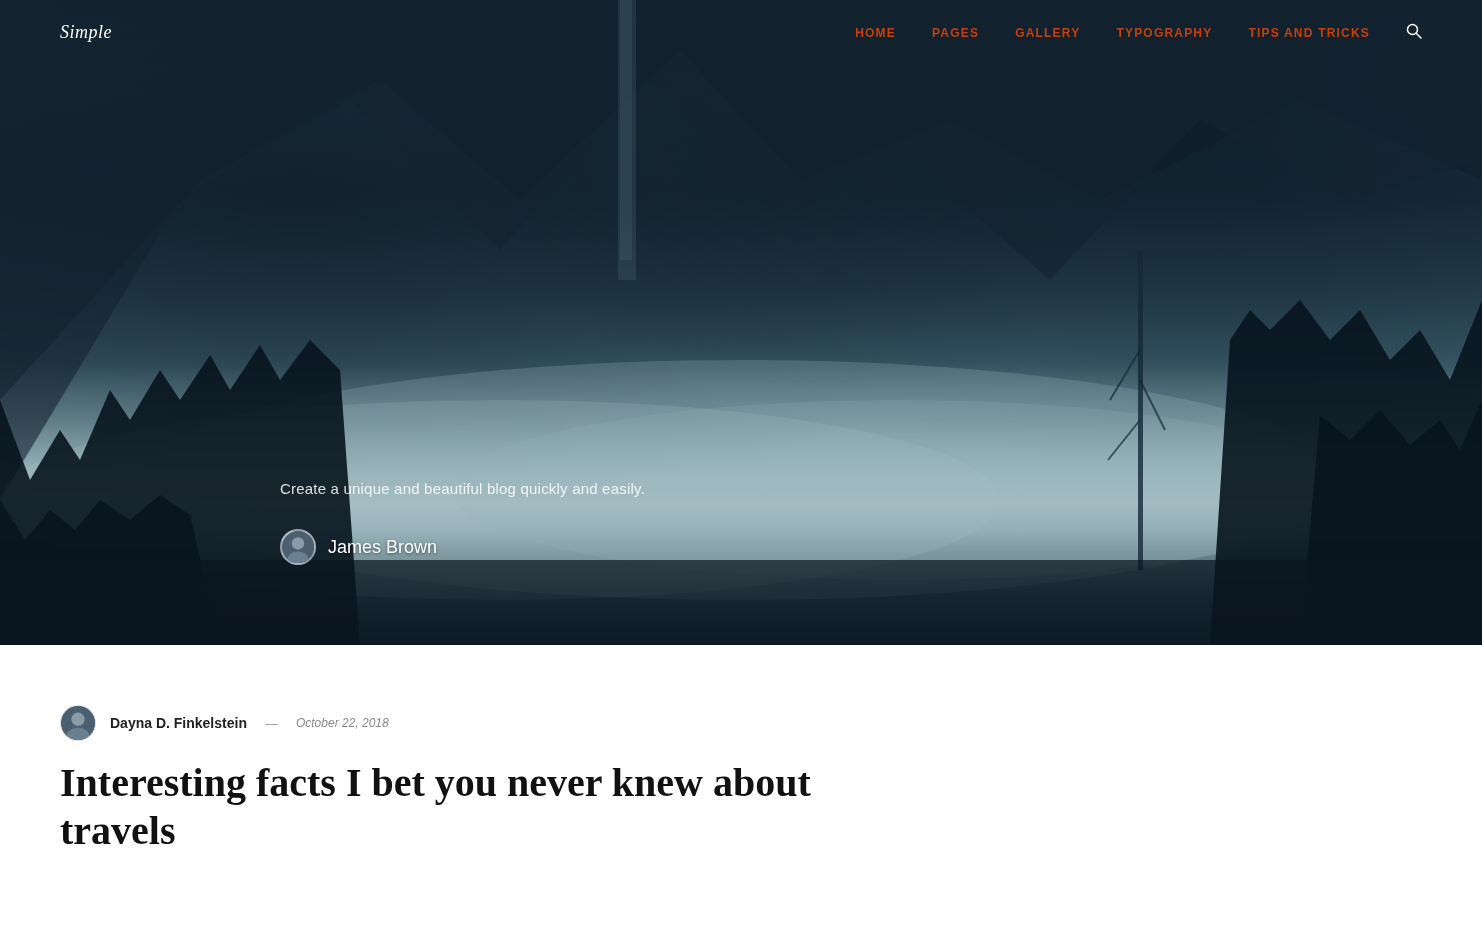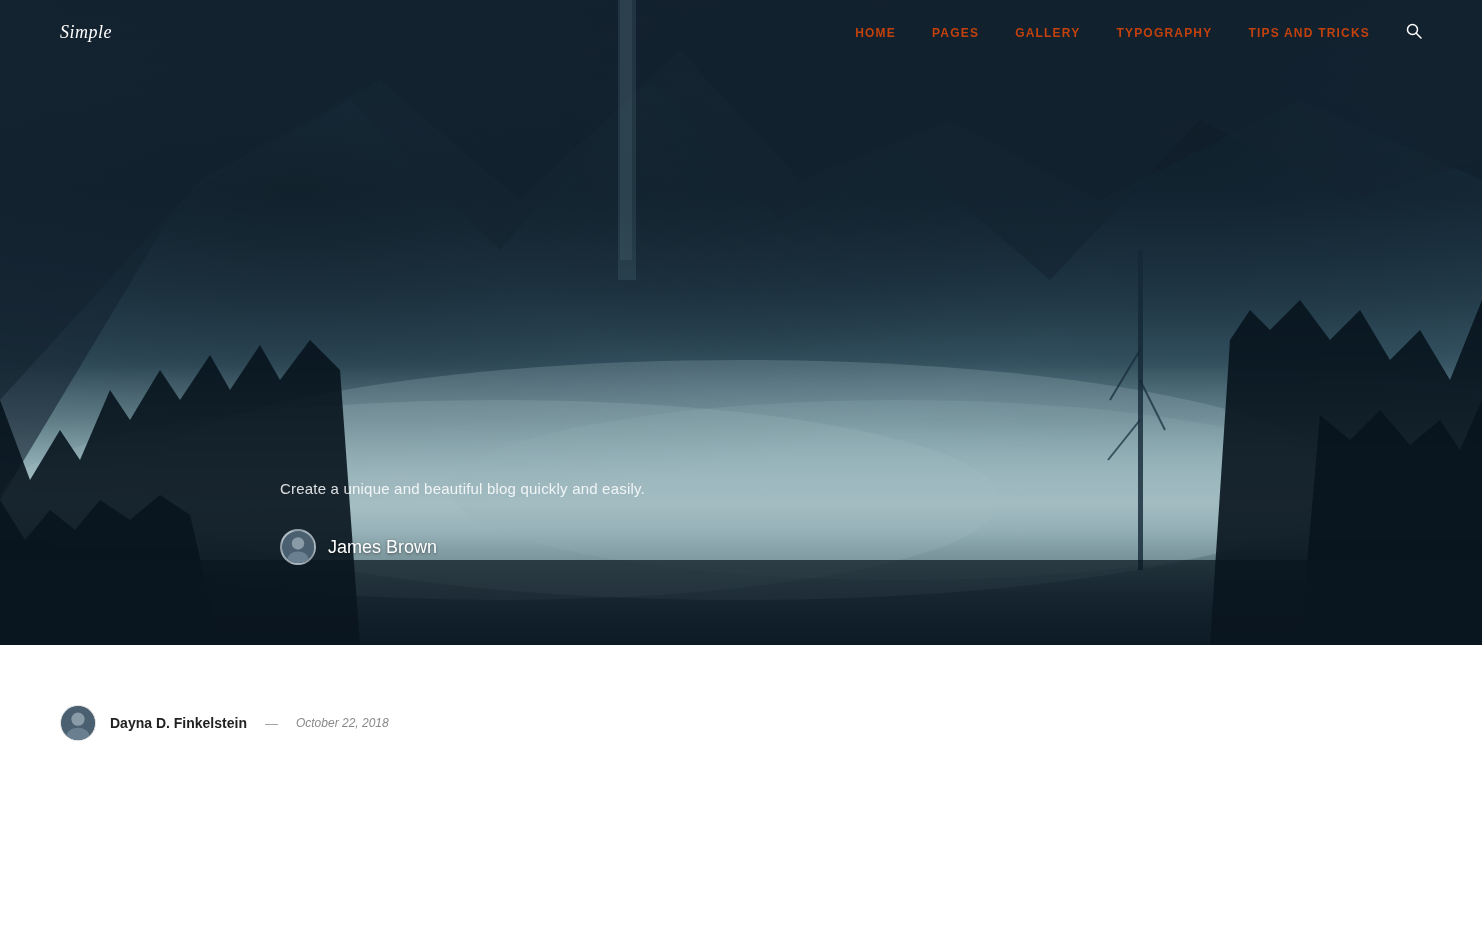--- a/index.html
+++ b/index.html
@@ -327,13 +327,14 @@
       <svg width="36" height="36" viewBox="0 0 36 36" xmlns="http://www.w3.org/2000/svg">
         <circle cx="18" cy="18" r="18" fill="#4a6070"></circle>
         <circle cx="18" cy="14" r="7" fill="#8a9ba8"></circle>
         <ellipse cx="18" cy="32" rx="12" ry="9" fill="#6a8090"></ellipse>
       </svg>
     </div>
     <span class="post-author-name">Dayna D. Finkelstein</span>
     <span class="post-date-separator">—</span>
     <span class="post-date">October 22, 2018</span>
   </div>
+  <h2 class="post-title">Interesting facts I bet you never knew about travels</h2>
 </section>
 
 </body></html>

